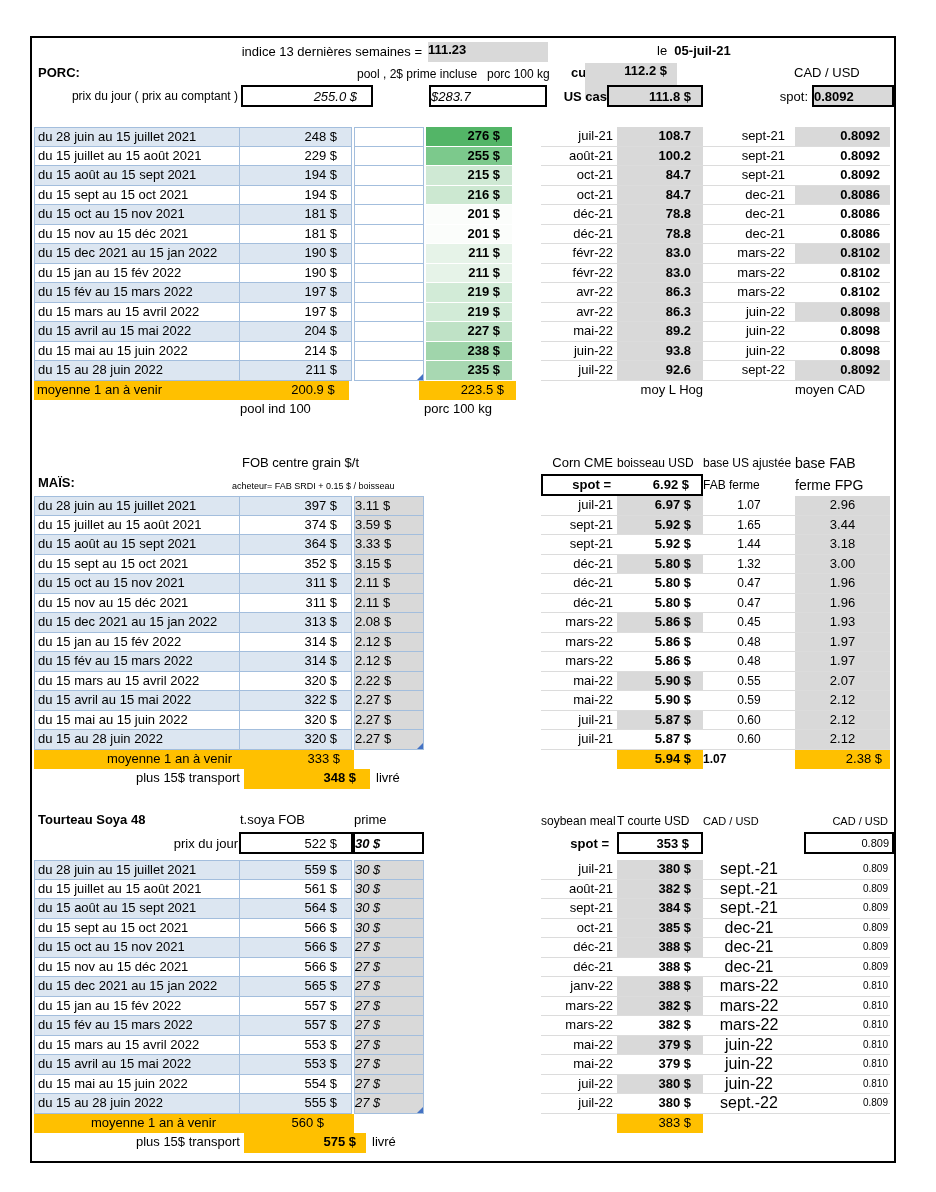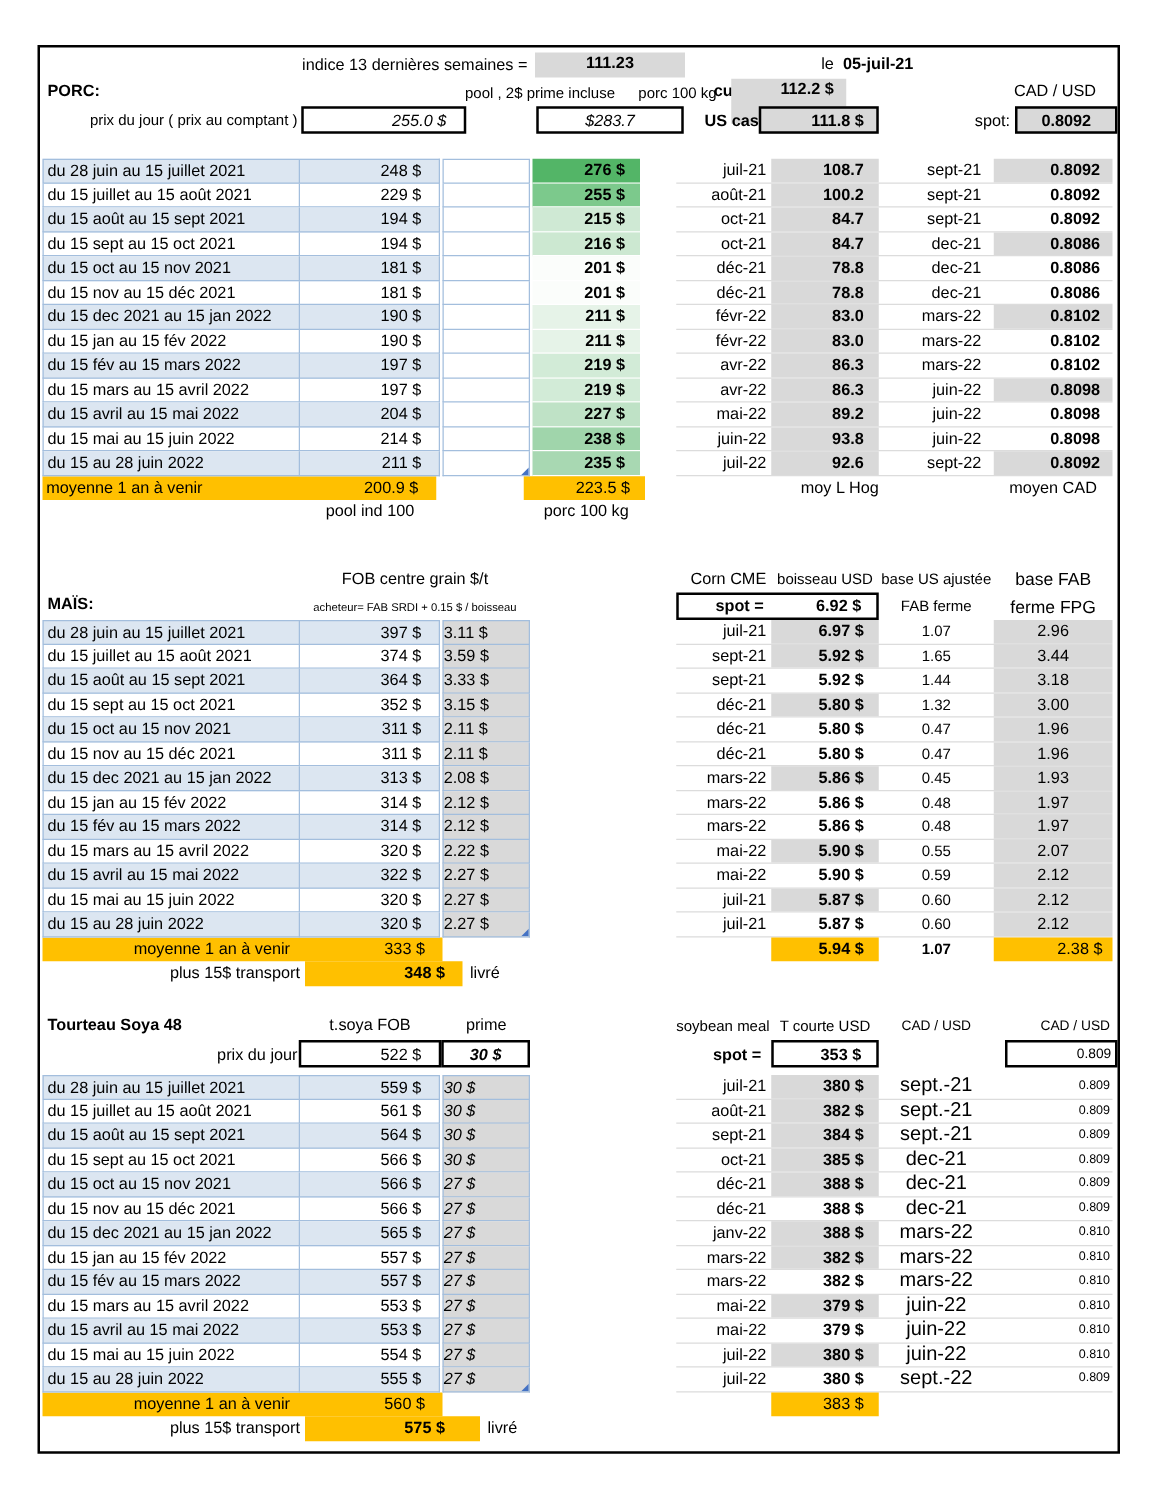--- a/index.html
+++ b/index.html
@@ -1,21 +1,21 @@
 <!DOCTYPE html>
 <html><head>
 <meta charset="utf-8">
 <style>
   html,body{margin:0;padding:0;background:#fff}
   body{width:936px;height:1192px;position:relative;font-family:"Liberation Sans",sans-serif;font-size:13px;color:#000;overflow:hidden}
   .sheet{position:absolute;left:30px;top:36px;width:862px;height:1123px;border:2px solid #000;background:#fff}
   .abs{position:absolute;white-space:nowrap;box-sizing:border-box}
   .b{font-weight:bold}
   .it{font-style:italic}
-  .ctr{text-align:center}
+  .ctr{text-align:left}
   .rt{text-align:right}
   .f9{font-size:9px}
   .f11{font-size:11px}
   .f12{font-size:12px}
   .f14{font-size:14px}
   .graybox{background:#d9d9d9}
   .blackbox{border:2px solid #000}
   .orangecell{background:#ffc000}
   
   .ltable{position:absolute;left:2px;width:482px}
@@ -531,26 +531,26 @@
         </div>
         <div class="lrow">
           <div class="lc c1 band">du 15 au 28 juin  2022</div>
           <div class="lc c2 band">555  $</div>
           <div class="lc c3 cgap graycell it marker">27 $</div>
         </div>
       </div>
     <div class="lrow">
       <div class="orangecell" style="width:320px;display:flex">
         <div class="rt" style="flex:1;padding-right:8px">moyenne 1 an à venir</div>
-        <div class="rt" style="width:100px;padding-right:14px">560  $</div>
+        <div class="rt" style="width:100px;padding-right:30px">560  $</div>
       </div>
     </div>
     <div class="lrow">
       <div class="rt" style="width:206px;padding-right:4px">plus 15$  transport</div>
-      <div class="orangecell b rt" style="width:112px;padding-right:28px">575  $</div>
+      <div class="orangecell b rt" style="width:112px;padding-right:10px">575  $</div>
       <div style="width:70px;padding-left:6px">livré</div>
     </div>
   </div>
 
   <div class="rtable" style="top:822px">
     <div id="soya-right-rows">
         <div class="rrow">
           <div class="rc m1">juil-21</div>
           <div class="rc m2 shade">380  $</div>
           <div class="rc m3 m3s">sept.-21</div>

